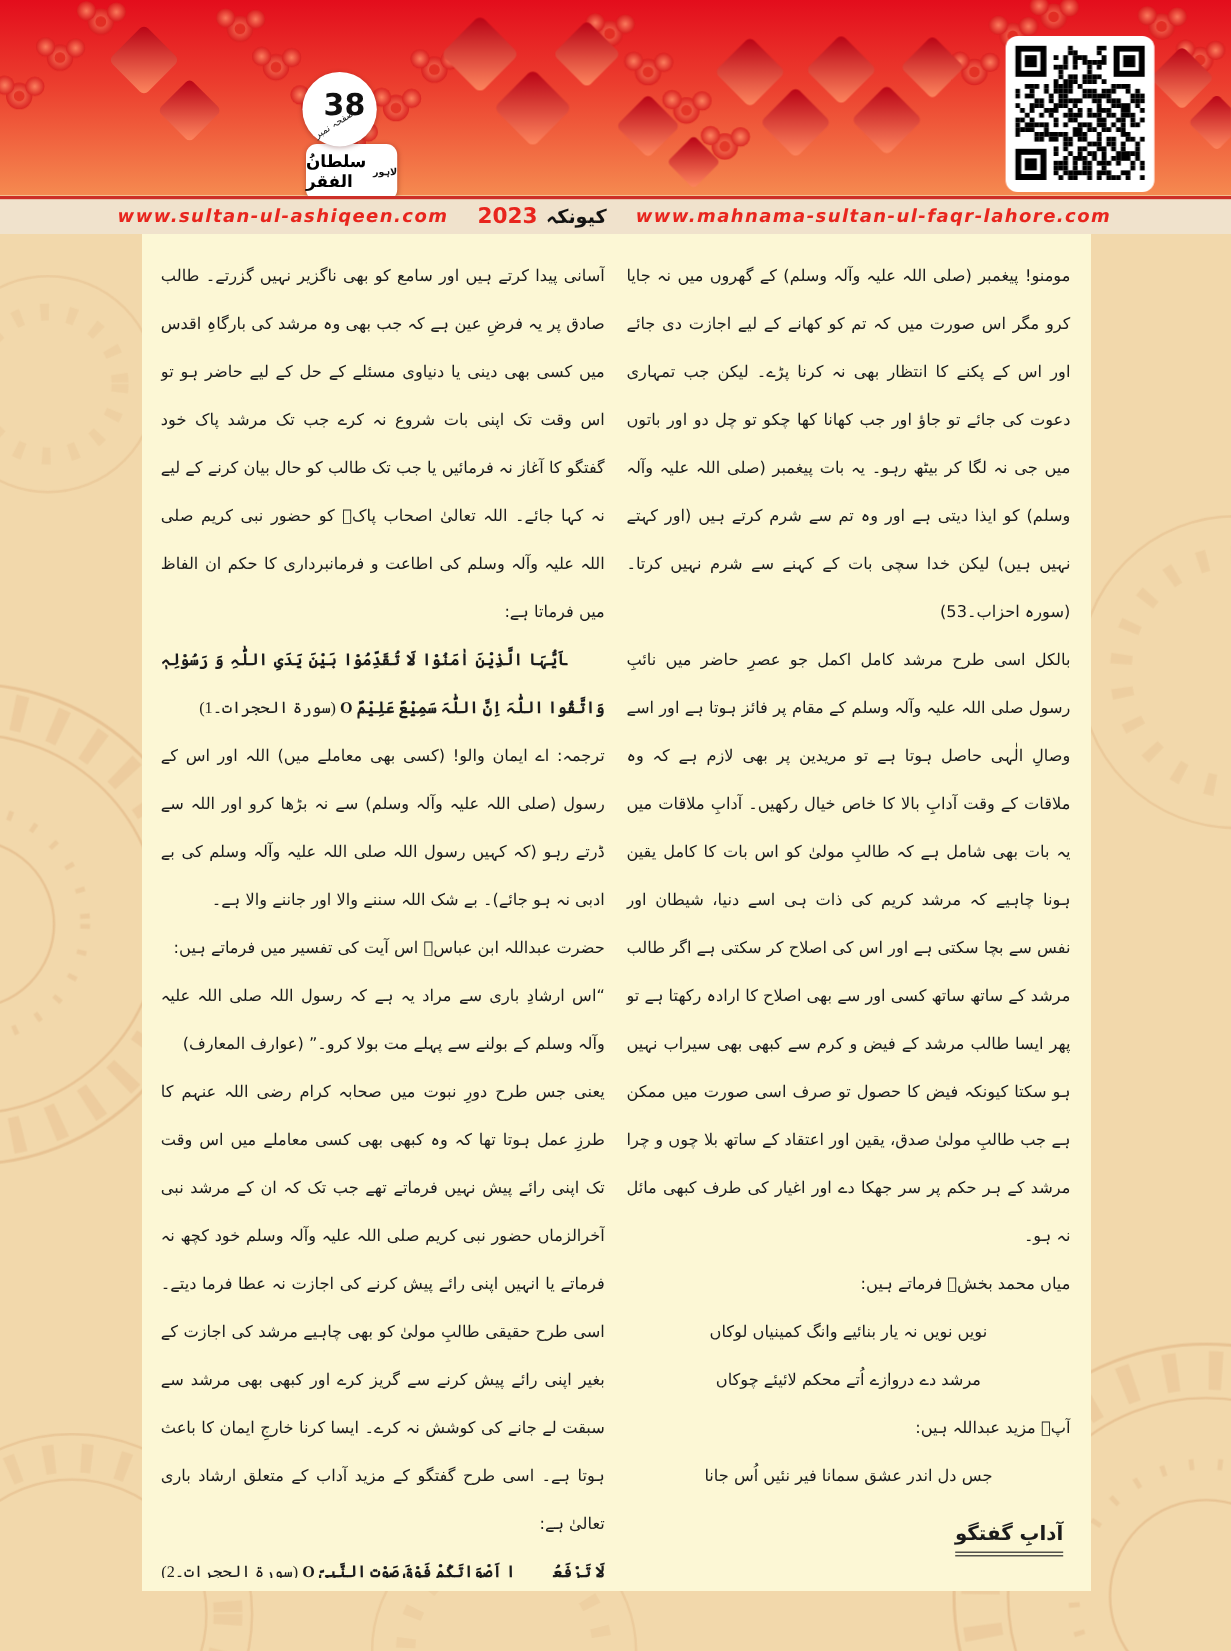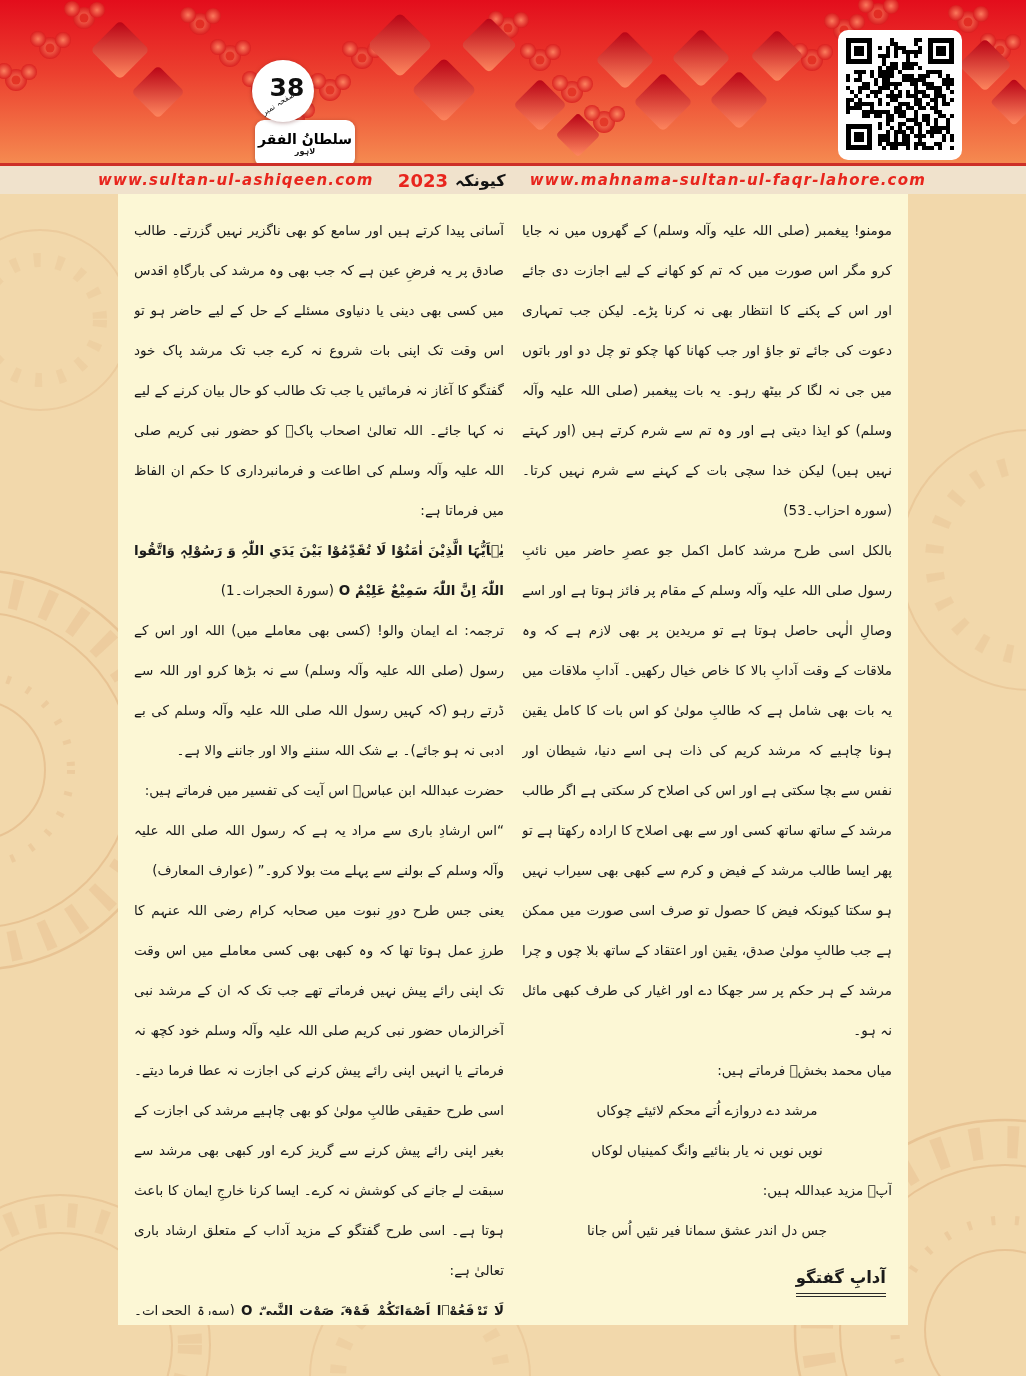--- a/index.html
+++ b/index.html
@@ -14,23 +14,23 @@
   .masthead{position:absolute;left:0;top:0;width:1026px;height:163px;z-index:2;}
   .masthead-art{display:block;}
   .page-badge{
     position:absolute;left:252px;top:60px;width:62px;height:62px;background:#fff;
     border-radius:50%;box-shadow:0 1px 4px rgba(80,0,0,.35);
     display:flex;flex-direction:column;align-items:center;justify-content:center;z-index:4;
   }
   .badge-num{font-size:25px;font-weight:bold;color:#101010;line-height:1;margin-left:8px;}
   .badge-label{font-size:8px;color:#222;transform:rotate(-32deg);margin:-1px 10px 0 0;white-space:nowrap;}
   .logo-box{
-    position:absolute;left:255px;top:120px;width:100px;height:47px;background:#fff;
+    position:absolute;left:255px;top:120px;width:76px;height:47px;background:#fff;
     border-radius:9px;box-shadow:0 1px 4px rgba(80,0,0,.35);
-    display:flex;flex-direction:column;align-items:center;justify-content:center;z-index:3;
+    display:flex;flex-direction:row;align-items:center;justify-content:center;z-index:3;
   }
   .logo-main{font-size:14px;font-weight:bold;color:#000;line-height:1.2;}
   .logo-sub{font-size:8px;color:#111;font-weight:bold;}
   .qr-box{
     position:absolute;left:838px;top:30px;width:124px;height:130px;background:#fff;
     border-radius:10px;padding:8px;box-sizing:border-box;z-index:3;
   }
   .qr-cells{position:relative;width:108px;height:112px;background:#fff;overflow:hidden;}
   .qr-cell{position:absolute;width:4px;height:4px;background:#000;}
   .qf{position:absolute;width:26px;height:26px;border:5px solid #000;box-sizing:border-box;background:#fff;}
@@ -54,21 +54,21 @@
     box-sizing:border-box;padding:16px 16px 10px;z-index:1;
     display:flex;flex-direction:row-reverse;gap:18px;
   }
   .col{
     flex:1;min-width:0;direction:rtl;text-align:justify;color:#1b1b1b;
     font-size:13.5px;line-height:40px;overflow:hidden;
   }
   .para{text-align:justify;}
   .intro{text-align:right;}
   .poetry-line{text-align:center;}
-  .verse{font-weight:bold;}
+  .verse{font-weight:bold;font-family:Liberation Serif, serif;}
   .verse .ref{font-weight:normal;}
   .heading-wrap{text-align:right;padding:8px 6px 4px 0;}
   .heading-text{font-weight:bold;font-size:16.5px;border-bottom:4px double #2a2a2a;padding-bottom:6px;}
 </style>
 </head>
 <body>
 
 <svg class="bg-decor" width="1026" height="1376" viewBox="0 0 1026 1376">
   <g stroke="#dcaa78" fill="none" opacity="0.45">
     <g transform="translate(-25,770)">
@@ -494,22 +494,22 @@
   </div>
   <a class="url">www.mahnama-sultan-ul-faqr-lahore.com</a>
 </div>
 
 <main class="content-panel">
 
   <section class="col">
     <div class="para">مومنو! پیغمبر (صلی اللہ علیہ وآلہ وسلم) کے گھروں میں نہ جایا کرو مگر اس صورت میں کہ تم کو کھانے کے لیے اجازت دی جائے اور اس کے پکنے کا انتظار بھی نہ کرنا پڑے۔ لیکن جب تمہاری دعوت کی جائے تو جاؤ اور جب کھانا کھا چکو تو چل دو اور باتوں میں جی نہ لگا کر بیٹھ رہو۔ یہ بات پیغمبر (صلی اللہ علیہ وآلہ وسلم) کو ایذا دیتی ہے اور وہ تم سے شرم کرتے ہیں (اور کہتے نہیں ہیں) لیکن خدا سچی بات کے کہنے سے شرم نہیں کرتا۔ (سورہ احزاب۔53)</div>
     <div class="para">بالکل اسی طرح مرشد کامل اکمل جو عصرِ حاضر میں نائبِ رسول صلی اللہ علیہ وآلہ وسلم کے مقام پر فائز ہوتا ہے اور اسے وصالِ الٰہی حاصل ہوتا ہے تو مریدین پر بھی لازم ہے کہ وہ ملاقات کے وقت آدابِ بالا کا خاص خیال رکھیں۔ آدابِ ملاقات میں یہ بات بھی شامل ہے کہ طالبِ مولیٰ کو اس بات کا کامل یقین ہونا چاہیے کہ مرشد کریم کی ذات ہی اسے دنیا، شیطان اور نفس سے بچا سکتی ہے اور اس کی اصلاح کر سکتی ہے اگر طالب مرشد کے ساتھ ساتھ کسی اور سے بھی اصلاح کا ارادہ رکھتا ہے تو پھر ایسا طالب مرشد کے فیض و کرم سے کبھی بھی سیراب نہیں ہو سکتا کیونکہ فیض کا حصول تو صرف اسی صورت میں ممکن ہے جب طالبِ مولیٰ صدق، یقین اور اعتقاد کے ساتھ بلا چوں و چرا مرشد کے ہر حکم پر سر جھکا دے اور اغیار کی طرف کبھی مائل نہ ہو۔</div>
     <div class="intro">میاں محمد بخشؒ فرماتے ہیں:</div>
+    <div class="poetry-line">نویں نویں نہ یار بنائیے وانگ کمینیاں لوکاں</div>
     <div class="poetry-line">مرشد دے دروازے اُتے محکم لائیئے چوکاں</div>
-    <div class="poetry-line">نویں نویں نہ یار بنائیے وانگ کمینیاں لوکاں</div>
     <div class="intro">آپؒ مزید عبداللہ ہیں:</div>
     <div class="poetry-line">جس دل اندر عشق سمانا فیر نئیں اُس جانا</div>
     <div class="heading-wrap">
       <span class="heading-text">آدابِ گفتگو</span>
     </div>
 
   </section>
 
   <section class="col">
     <div class="para">آسانی پیدا کرتے ہیں اور سامع کو بھی ناگزیر نہیں گزرتے۔ طالب صادق پر یہ فرضِ عین ہے کہ جب بھی وہ مرشد کی بارگاہِ اقدس میں کسی بھی دینی یا دنیاوی مسئلے کے حل کے لیے حاضر ہو تو اس وقت تک اپنی بات شروع نہ کرے جب تک مرشد پاک خود گفتگو کا آغاز نہ فرمائیں یا جب تک طالب کو حال بیان کرنے کے لیے نہ کہا جائے۔ اللہ تعالیٰ اصحاب پاکؓ کو حضور نبی کریم صلی اللہ علیہ وآلہ وسلم کی اطاعت و فرمانبرداری کا حکم ان الفاظ میں فرماتا ہے:</div>

